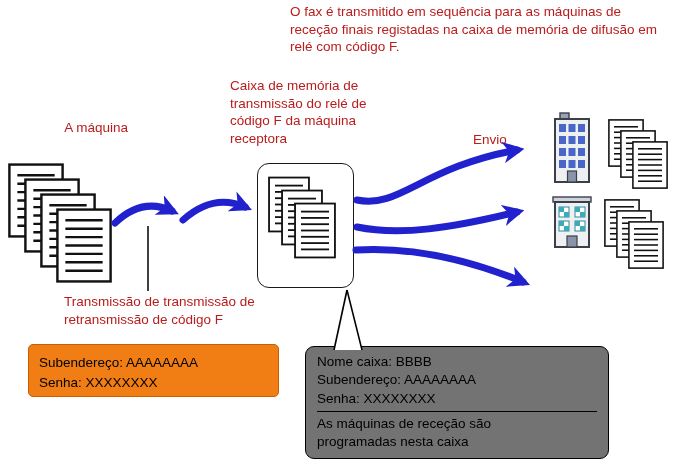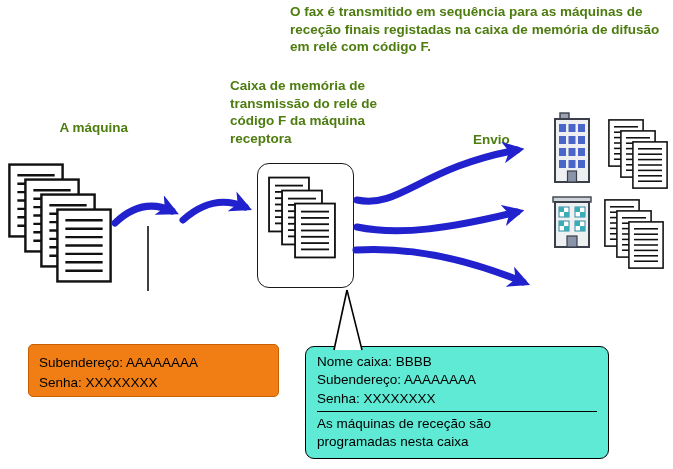--- a/index.html
+++ b/index.html
@@ -1,52 +1,53 @@
 <!DOCTYPE html>
 <html><head>
 <meta charset="utf-8">
 <style>
   * { margin:0; padding:0; box-sizing:border-box; }
   html,body { background:#fff; }
   body { font-family:"Liberation Sans", sans-serif; color:#000; }
   .canvas { position:relative; width:673px; height:469px; background:#fff; overflow:hidden; font-size:13.5px; }
   .abs { position:absolute; }
-  .label { line-height:1.3; color:#4d7c0f;font-weight:bold; }
+  .label { line-height:1.3; color:#b91c1c; }
   .layer { position:absolute; left:0; top:0; pointer-events:none; }
   .relay-box {
     position:absolute; left:257px; top:163px; width:97px; height:125px;
     border:1.7px solid #1a1a1a; border-radius:12px; background:#fff; z-index:0;
   }
   .orange-box {
     position:absolute; left:28px; top:344px; width:251px; height:53px;
     background:#f07e15; border:1px solid #c85f00; border-radius:5px;
     padding:8px 10px; z-index:2; line-height:1.45;
   }
   .callout {
     position:absolute; left:305px; top:346px; width:304px; height:113px;
-    background:#5eead4; border:1.6px solid #000; border-radius:9px;
+    background:#737373; border:1.6px solid #000; border-radius:9px;
     padding:6px 11px 4px 11px; z-index:2; line-height:1.36;
   }
   .callout hr { border:none; border-top:1.3px solid #000; margin:3px 0 3px 0; }
   .note { width:205px; }
 </style>
 </head>
 <body>
 
 <div class="canvas">
 
   <div class="abs label" style="left:290px; top:3px; width:380px;">O fax é transmitido em sequência para as máquinas de receção finais registadas na caixa de memória de difusão em relé com código F.</div>
 
   <div class="abs label" style="left:8px; top:119px; width:120px;text-align:right;">A máquina</div>
 
   <div class="abs label" style="left:230px; top:77px; width:168px;">Caixa de memória de transmissão do relé de código F da máquina receptora</div>
 
 
   <div class="abs label" style="left:449px; top:131px; width:60px;margin-left:24px;">Envio</div>
 
+  <div class="abs label" style="left:64px; top:293px; width:196px;">Transmissão de transmissão de retransmissão de código F</div>
 
   <div class="relay-box"></div>
 
   <div class="orange-box">
     <div>Subendereço: AAAAAAAA</div>
     <div>Senha: XXXXXXXX</div>
   </div>
 
   <div class="callout">
     <div>Nome caixa: BBBB</div>

